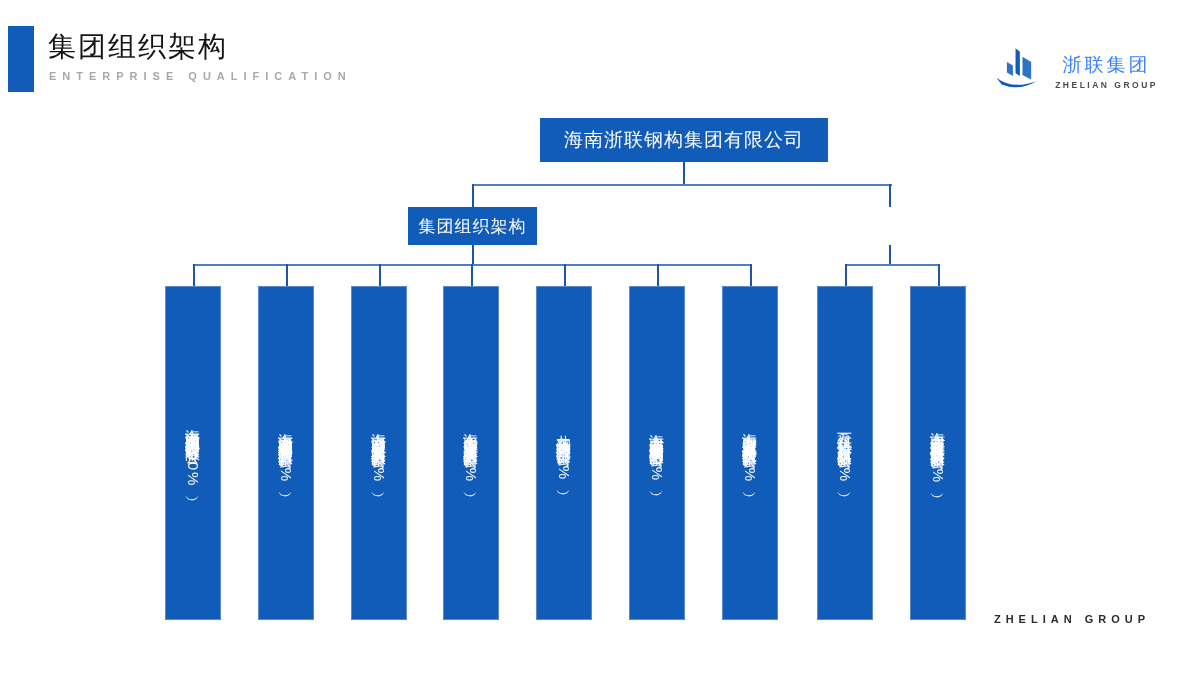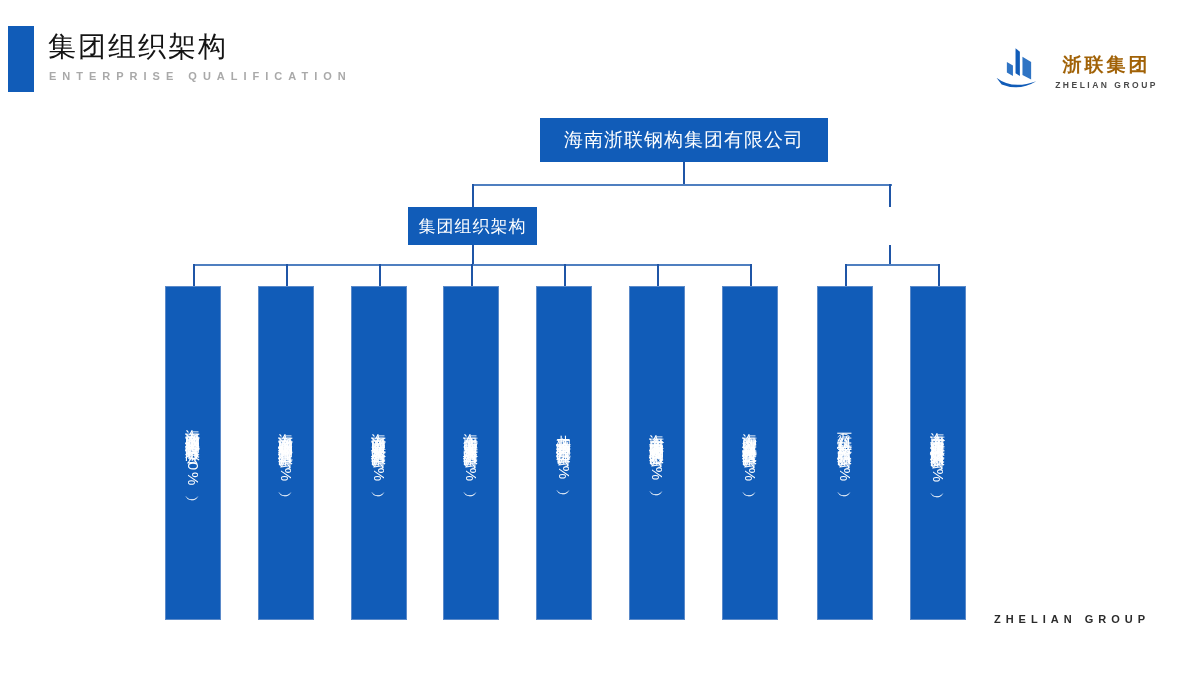--- a/index.html
+++ b/index.html
@@ -7,21 +7,21 @@
     position:relative;width:1200px;height:675px;background:#ffffff;overflow:hidden;
     font-family:"Liberation Sans", sans-serif;
   }
   
   .accent-bar{position:absolute;left:8px;top:26px;width:26px;height:66px;background:#115cb8;}
   .page-title{position:absolute;left:48px;top:28px;font-size:28px;font-weight:400;color:#141414;letter-spacing:2px;}
   .page-subtitle{position:absolute;left:49px;top:70px;font-size:11px;font-weight:700;color:#a9a9a9;letter-spacing:6px;}
   
   .logo{position:absolute;right:42px;top:46px;display:flex;align-items:center;gap:10px;}
   .logo-text{display:flex;flex-direction:column;align-items:center;}
-  .logo-name{font-size:19px;font-weight:700;color:#a16207;letter-spacing:3px;}
+  .logo-name{font-size:19px;font-weight:400;color:#3b82f6;letter-spacing:3px;}
   .logo-sub{font-size:8.5px;font-weight:700;color:#4a4a4a;letter-spacing:2.5px;margin-top:2px;}
   
   .footer-text{position:absolute;right:50px;top:613px;font-size:11px;font-weight:700;color:#2b2b2b;letter-spacing:5px;}
   
   .org-box{position:absolute;background:#115cb8;color:#ffffff;display:flex;align-items:center;justify-content:center;box-sizing:border-box;}
   .root-box{left:540px;top:118px;width:288px;height:44px;font-size:19px;letter-spacing:1px;}
   .branch-box{top:207px;height:38px;font-size:17px;letter-spacing:1px;}
   .branch-box.b0{left:408px;width:129px;}
   .branch-box.b1{left:822px;width:136px;}
   .col-box{

